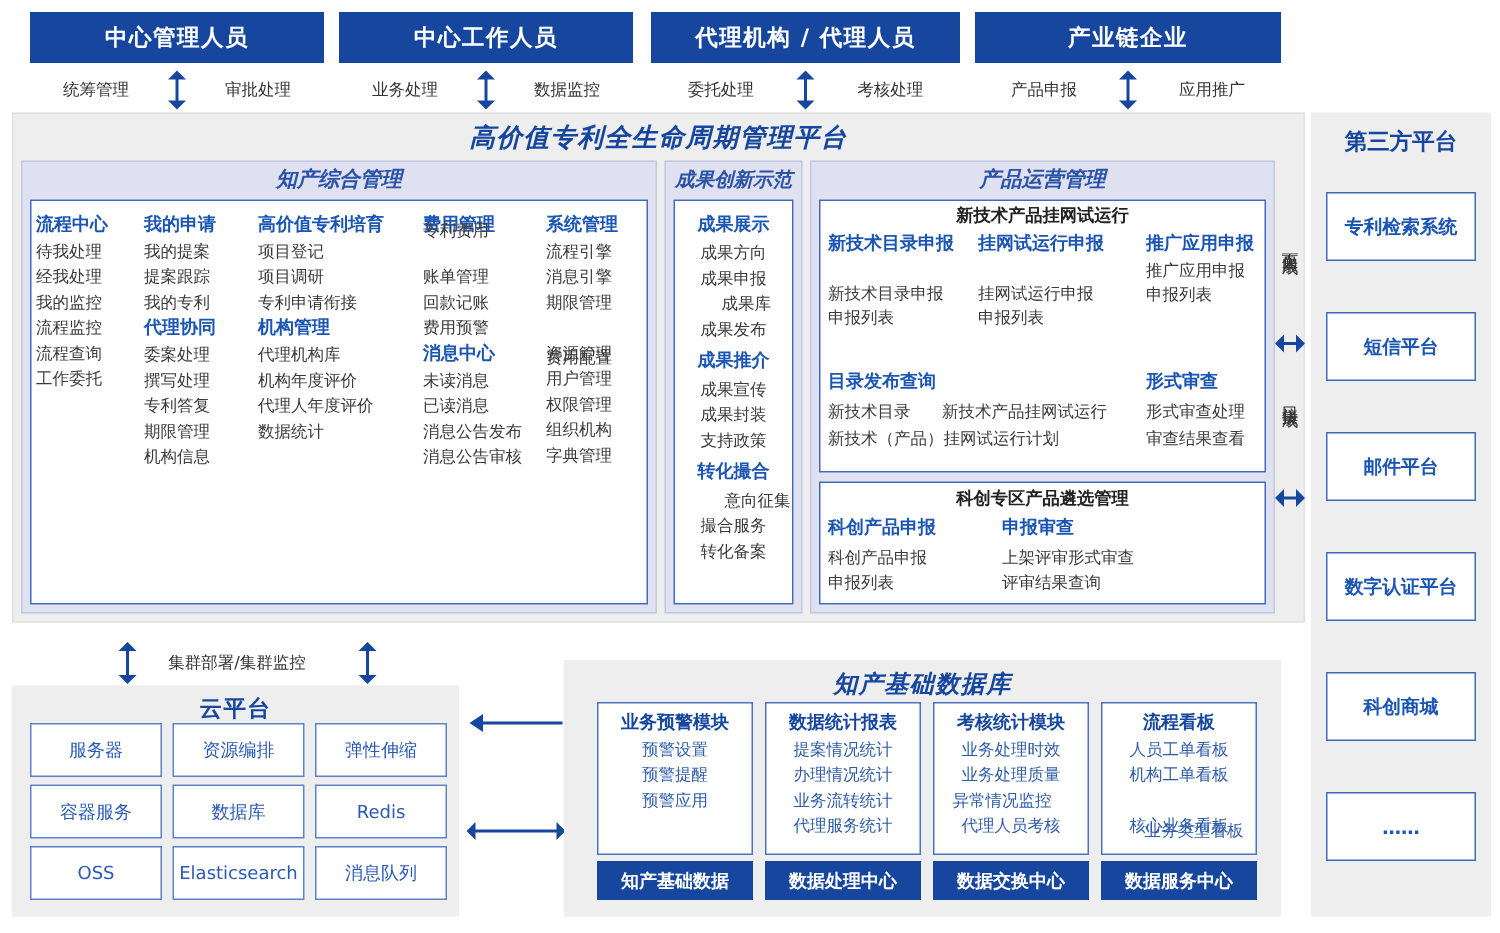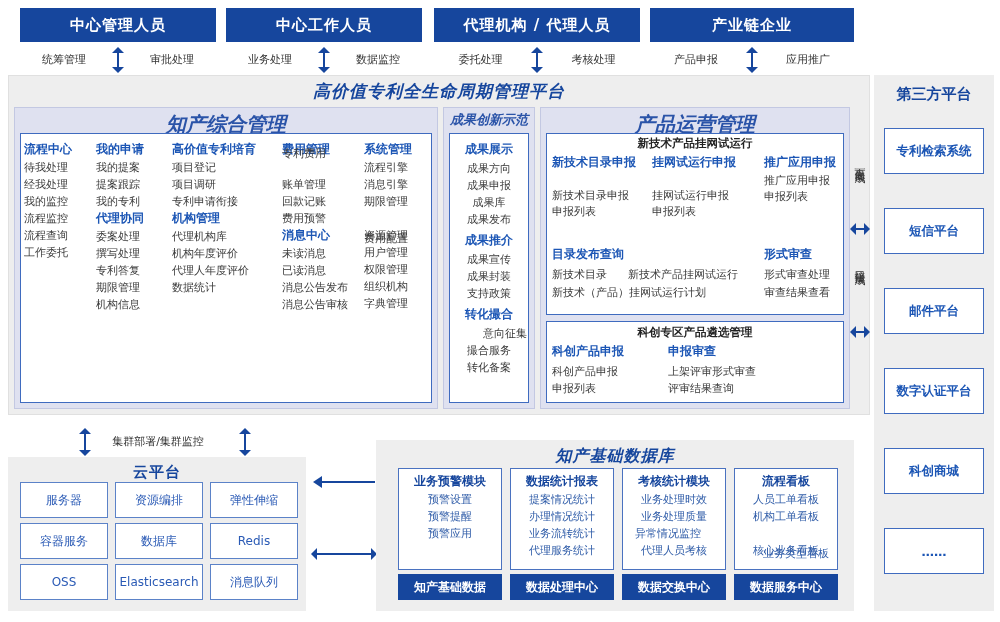--- a/index.html
+++ b/index.html
@@ -35,21 +35,21 @@
   .lha .lf{position:absolute;top:-1px;left:0;width:0;height:0;border-top:6px solid transparent;border-bottom:6px solid transparent;border-right:9px solid #16469d;}
 
   
   .shell{background:#eeeeee;border:1px solid #e0e0e0;}
   .shell-title{
     color:#16469d;font-weight:bold;font-style:italic;font-size:17px;
     text-align:center;letter-spacing:1px;
   }
   .sect{background:#dfe1f0;border:1px solid #c3c8e2;}
   .sect-title{
-    color:#2a53a8;font-weight:bold;font-style:italic;font-size:20px;
+    color:#2a53a8;font-weight:bold;font-style:italic;font-size:14px;
     text-align:center;
   }
   .card{background:#ffffff;border:1.5px solid #3f6bbf;}
   .card-hdr{font-weight:bold;font-size:11.5px;color:#222;text-align:center;}
 
   .grp{color:#1c56b5;font-weight:bold;font-size:12px;line-height:17px;white-space:nowrap;}
   .itm{color:#3a3a3a;font-size:11px;line-height:17px;white-space:nowrap;}
 
   
   .tp-shell{background:#eeeeee;}
@@ -176,21 +176,21 @@
     <div class="abs itm" style="left:364px;top:295px;">字典管理</div>
   </div>
 
 <div class="abs sect" style="left:443px;top:107px;width:92px;height:302px;"></div>
 <div class="abs sect-title" style="left:440px;top:111px;width:98px;font-size:13px;">成果创新示范</div>
 <div class="abs card" style="left:449px;top:133px;width:80px;height:270px;"></div>
 <div id="chengguo-col">
     <div class="abs grp" style="left:449px;top:141px;width:80px;text-align:center;">成果展示</div>
     <div class="abs itm" style="left:449px;top:160px;width:80px;text-align:center;">成果方向</div>
     <div class="abs itm" style="left:449px;top:177px;width:80px;text-align:center;">成果申报</div>
-    <div class="abs itm" style="left:449px;top:194px;width:80px;text-align:center;">成果库</div>
+    <div class="abs itm" style="left:449px;top:194px;width:80px;padding-left:32px;">成果库</div>
     <div class="abs itm" style="left:449px;top:211px;width:80px;text-align:center;">成果发布</div>
     <div class="abs grp" style="left:449px;top:232px;width:80px;text-align:center;">成果推介</div>
     <div class="abs itm" style="left:449px;top:251px;width:80px;text-align:center;">成果宣传</div>
     <div class="abs itm" style="left:449px;top:268px;width:80px;text-align:center;">成果封装</div>
     <div class="abs itm" style="left:449px;top:285px;width:80px;text-align:center;">支持政策</div>
     <div class="abs grp" style="left:449px;top:306px;width:80px;text-align:center;">转化撮合</div>
     <div class="abs itm" style="left:449px;top:325px;width:80px;text-align:center;padding-left:32px;">意向征集</div>
     <div class="abs itm" style="left:449px;top:342px;width:80px;text-align:center;">撮合服务</div>
     <div class="abs itm" style="left:449px;top:359px;width:80px;text-align:center;">转化备案</div>
   </div>

